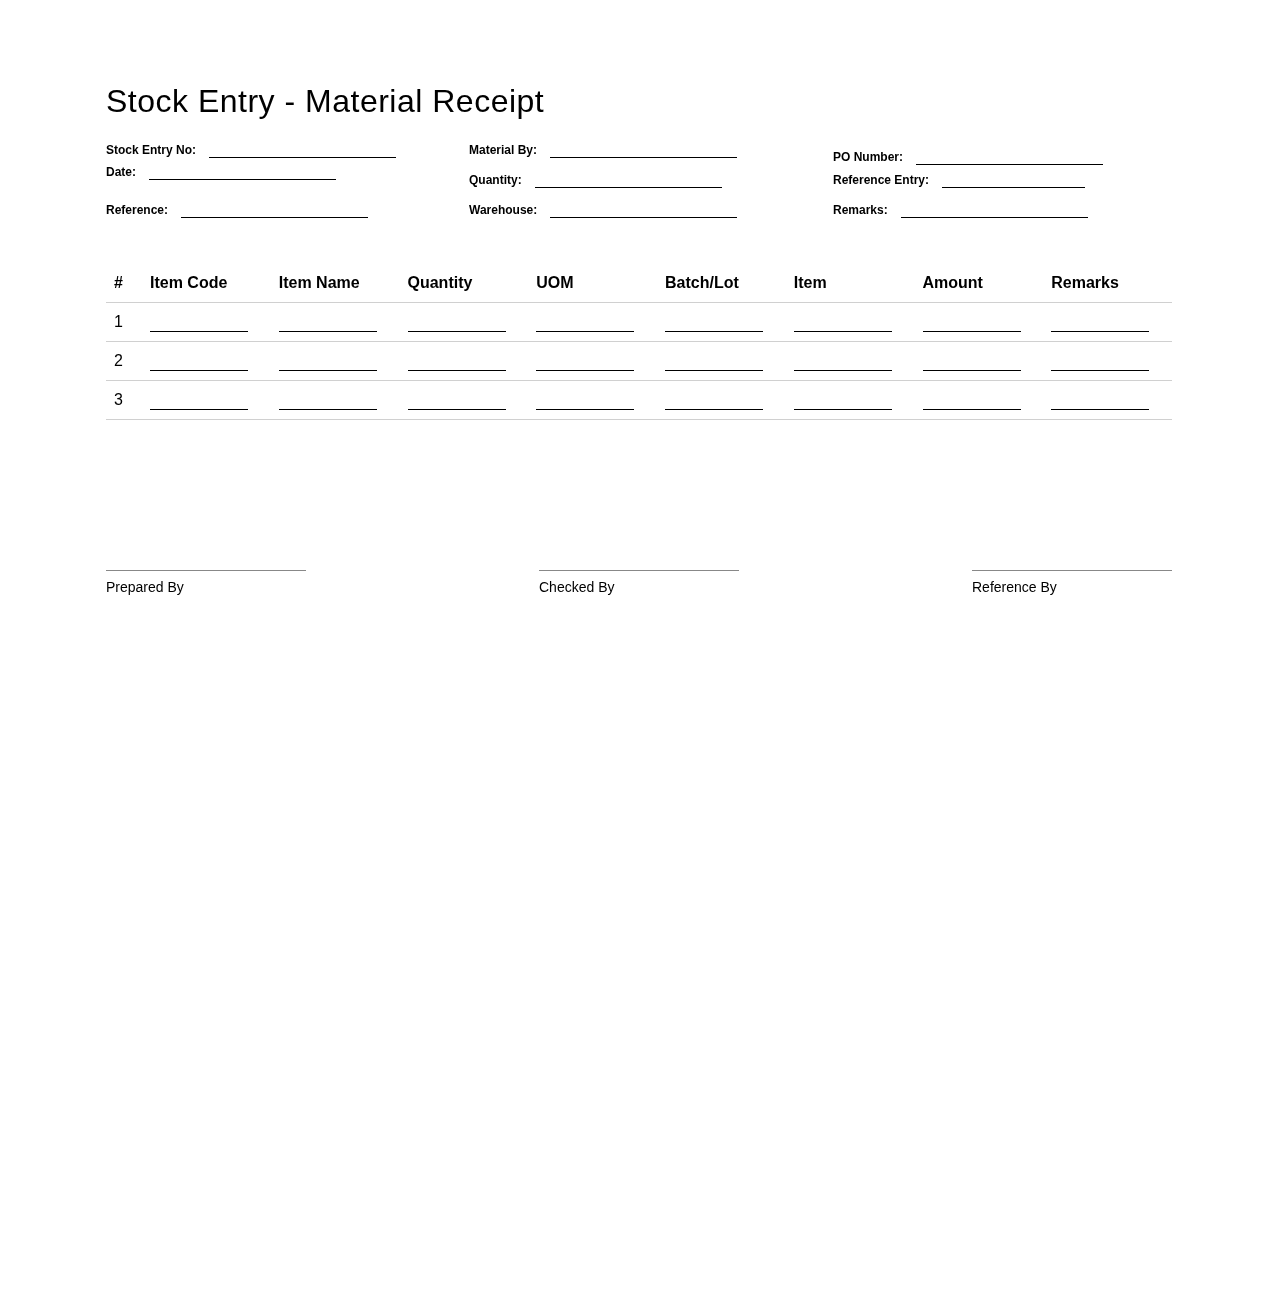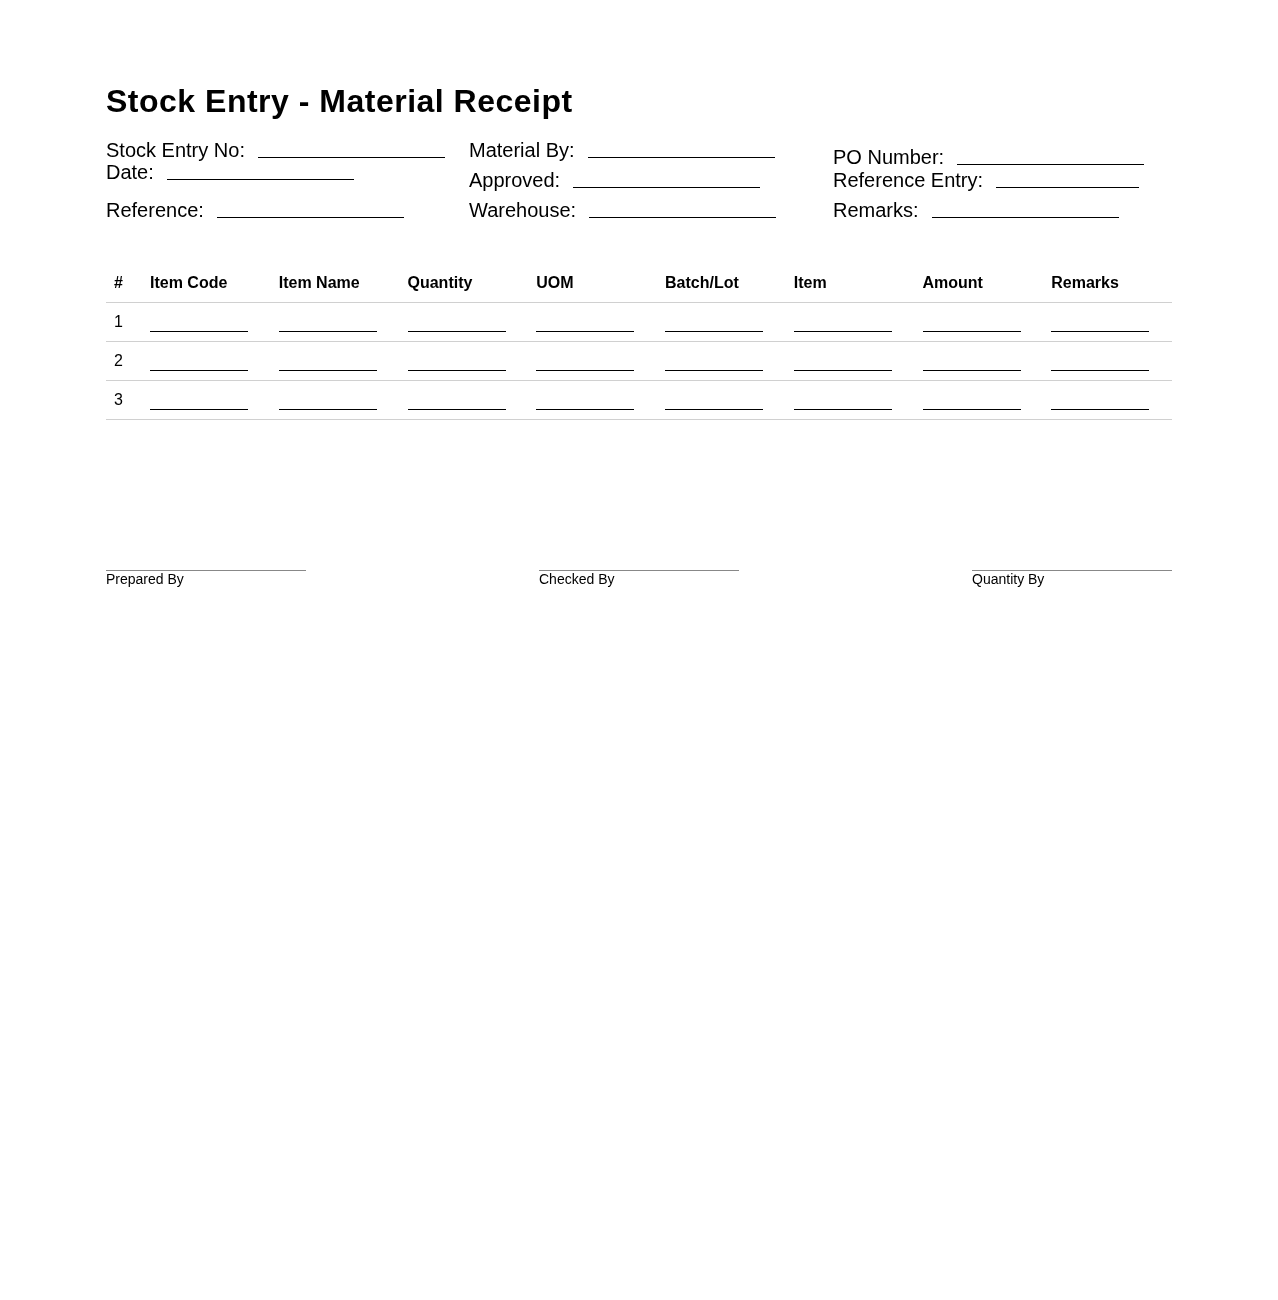--- a/index.html
+++ b/index.html
@@ -1,29 +1,29 @@
 <!DOCTYPE html>
 <html><head>
 <meta charset="utf-8">
 <style>
   html, body { margin: 0; padding: 0; background: #ffffff; }
   body { width: 1278px; height: 1300px; position: relative; font-family: "Liberation Sans", sans-serif; color: #000; }
   .page { position: absolute; left: 106px; top: 0; width: 1066px; }
-  h1 { position: absolute; top: 83px; left: 0; margin: 0; font-size: 32px; font-weight: bold; letter-spacing: 0.5px; white-space: nowrap; }
+  h1 { position: absolute; top: 83px; left: 0; margin: 0; font-size: 32px; font-weight: normal; letter-spacing: 0.5px; white-space: nowrap; }
   .fields { position: absolute; top: 140px; left: 0; width: 1066px; }
-  .field { position: absolute; font-size: 20px; white-space: nowrap; height: 20px; line-height: 20px; }
+  .field { position: absolute; font-size: 12px; white-space: nowrap; height: 20px; line-height: 20px; font-weight: bold; }
   .field .blank { display: inline-block; border-bottom: 1px solid #000; height: 17px; vertical-align: top; margin-left: 13px; }
   table { position: absolute; top: 263px; left: 0; width: 1066px; border-collapse: collapse; font-size: 16px; }
   th { text-align: left; font-weight: bold; height: 39px; padding: 0 0 0 8px; vertical-align: middle; border-bottom: 1px solid #d0d0d0; }
   td { height: 38px; padding: 0 0 0 8px; border-bottom: 1px solid #d0d0d0; vertical-align: middle; }
   td.num, th.num { width: 28px; }
   .cellblank { display: inline-block; width: 98px; border-bottom: 1px solid #000; height: 16px; margin-top: 6px; }
   .sig { position: absolute; top: 570px; width: 200px; }
   .sig .line { border-top: 1px solid #888; width: 200px; }
-  .sig .label { font-size: 14px; white-space: nowrap; }
+  .sig .label { font-size: 14px; margin-top: 8px; white-space: nowrap; }
 </style>
 </head>
 <body>
 
 <div class="page">
   <h1>Stock Entry - Material Receipt</h1>
 
   <div class="fields">
     <div class="field" style="left:0;top:0">
       <span>Stock Entry No:</span><span class="blank" style="width:187px"></span>
@@ -32,21 +32,21 @@
       <span>Date:</span><span class="blank" style="width:187px"></span>
     </div>
     <div class="field" style="left:0;top:60px">
       <span>Reference:</span><span class="blank" style="width:187px"></span>
     </div>
 
     <div class="field" style="left:363px;top:0">
       <span>Material By:</span><span class="blank" style="width:187px"></span>
     </div>
     <div class="field" style="left:363px;top:30px">
-      <span>Approved:</span><span class="blank" style="width:187px"></span>
+      <span>Quantity:</span><span class="blank" style="width:187px"></span>
     </div>
     <div class="field" style="left:363px;top:60px">
       <span>Warehouse:</span><span class="blank" style="width:187px"></span>
     </div>
 
     <div class="field" style="left:727px;top:7px">
       <span>PO Number:</span><span class="blank" style="width:187px"></span>
     </div>
     <div class="field" style="left:727px;top:30px">
       <span>Reference Entry:</span><span class="blank" style="width:143px"></span>
@@ -110,15 +110,15 @@
   <div class="sig" style="left:0">
     <div class="line"></div>
     <div class="label">Prepared By</div>
   </div>
   <div class="sig" style="left:433px">
     <div class="line"></div>
     <div class="label">Checked By</div>
   </div>
   <div class="sig" style="left:866px">
     <div class="line"></div>
-    <div class="label">Quantity By</div>
+    <div class="label">Reference By</div>
   </div>
 </div>
 
 </body></html>

